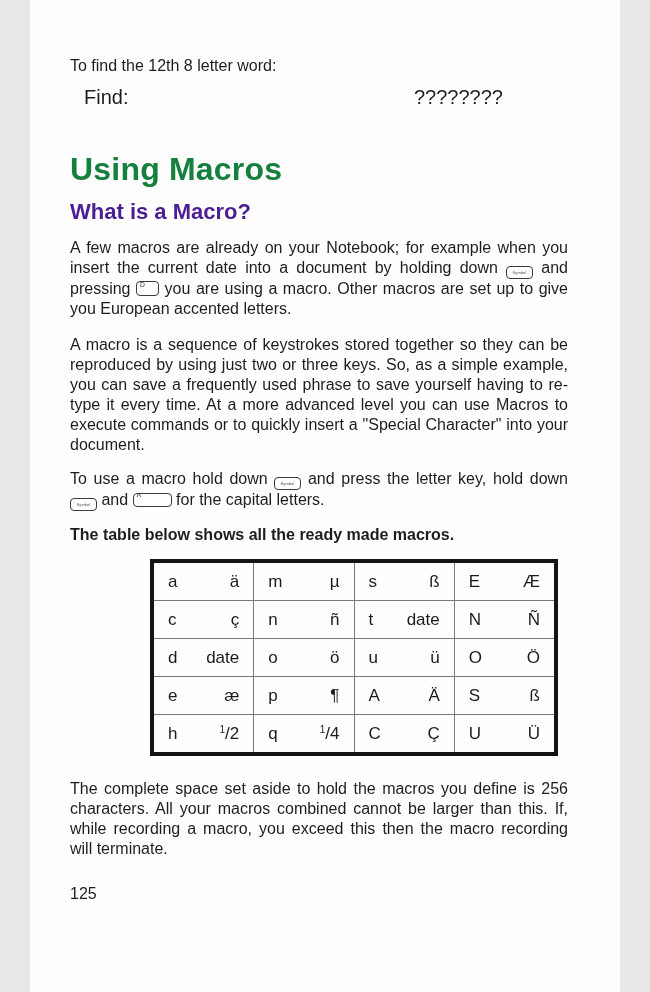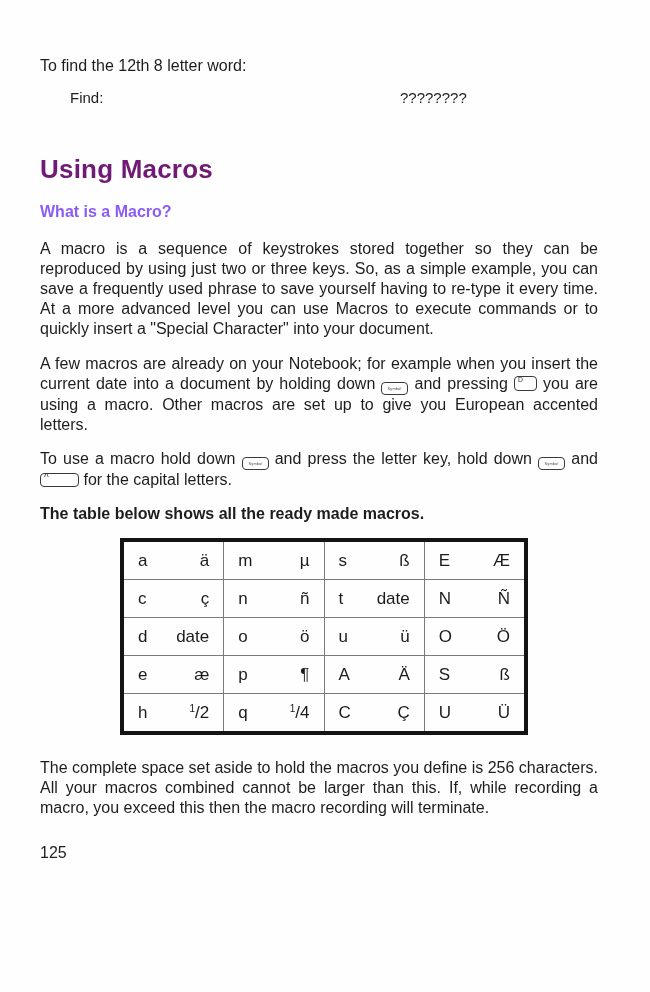--- a/index.html
+++ b/index.html
@@ -1,51 +1,51 @@
 <!DOCTYPE html>
 <html><head>
 <meta charset="utf-8">
 <style>
   html,body { margin:0; padding:0; background:#e8e8e8; }
   .page {
     position:relative;
-    width:650px; height:992px;
+    width:590px; height:992px;
     margin:0 auto;
     background:#fefefe;
     box-sizing:border-box;
     padding:56px 52px 0 40px;
     font-family:"Liberation Sans", sans-serif;
     color:#1d1d1d;
     overflow:hidden;
   }
   .body-text {
     font-size:16px;
     line-height:20px;
     text-align:justify;
     margin:0;
     color:#1d1d1d;
   }
   .intro-line { margin:0; }
   .example-block {
-    margin:11px 0 0 30px;
-    font-size:15px; line-height:21px;
+    margin:11px 0 0 14px;
+    font-size:20px; line-height:21px;
   }
   .example-row { display:flex; }
   .example-label { width:330px; flex:0 0 330px; }
   .example-value { white-space:pre; }
   h1.section-title {
     margin:47px 0 0 0;
-    font-size:26px; line-height:28px;
-    font-weight:700; color:#701a75;
+    font-size:32px; line-height:28px;
+    font-weight:700; color:#15803d;
     letter-spacing:0.2px;
   }
   h2.section-subtitle {
     margin:18px 0 0 0;
-    font-size:16px; line-height:22px;
-    font-weight:700; color:#8b5cf6;
+    font-size:22px; line-height:22px;
+    font-weight:700; color:#4c1d95;
   }
   .p1 { margin-top:16px; }
   .p2 { margin-top:15px; }
   .p3 { margin-top:14px; }
   .table-intro { margin-top:14px; text-align:left;font-weight:bold; }
   .p4 { margin-top:15px; }
   .p5 { margin-top:23px; }
 
   
   .key {
@@ -121,27 +121,27 @@
   <div class="example-block">
     <div class="example-row">
       <span class="example-label">Find:</span>
       <span class="example-value">????????</span>
     </div>
   </div>
 
   <h1 class="section-title">Using Macros</h1>
   <h2 class="section-subtitle">What is a Macro?</h2>
 
-  <p class="body-text p1">A macro is a sequence of keystrokes stored together so they can be reproduced by using just two or three keys.  So, as a simple example, you can save a frequently used phrase to save yourself having to re-type it every time.  At a more advanced level you can use Macros to execute commands or to quickly insert a "Special Character" into your document.</p>
-
   <p class="body-text p2">A few macros are already on your Notebook; for example when you insert the current date into a document by holding down <span class="key symbol">
         <span class="key-label">Symbol</span>
       </span> and pressing <span class="key letter">
         <span class="key-label">D</span>
       </span> you are using a macro. Other macros are set up to give you European accented letters.</p>
+
+  <p class="body-text p1">A macro is a sequence of keystrokes stored together so they can be reproduced by using just two or three keys.  So, as a simple example, you can save a frequently used phrase to save yourself having to re-type it every time.  At a more advanced level you can use Macros to execute commands or to quickly insert a "Special Character" into your document.</p>
 
   <p class="body-text p3">To use a macro hold down <span class="key symbol">
         <span class="key-label">Symbol</span>
       </span> and press the letter key, hold down <span class="key symbol">
         <span class="key-label">Symbol</span>
       </span> and <span class="key shift">
         <span class="key-label">^</span>
       </span> for the capital letters.</p>
 
   <p class="body-text table-intro">The table below shows all the ready made macros.</p>

